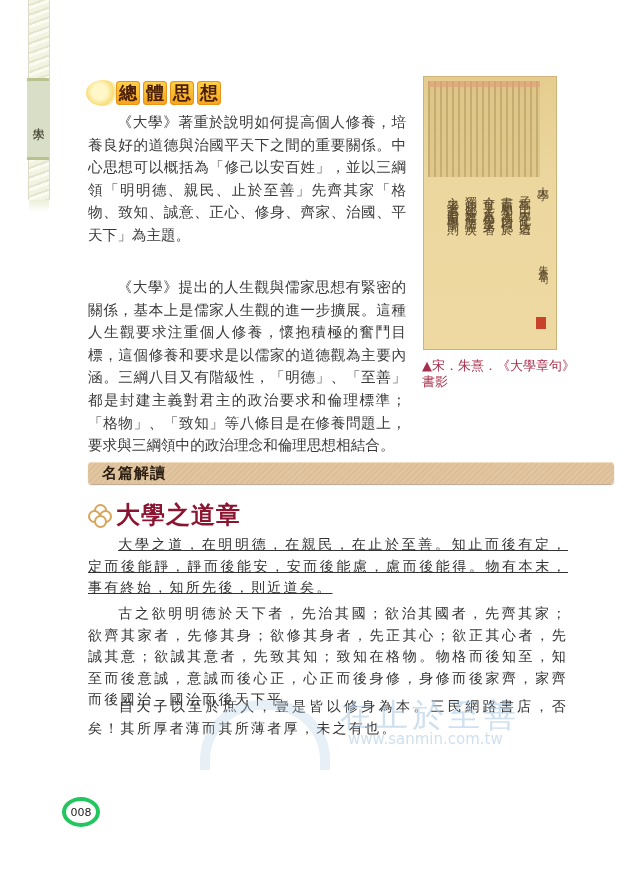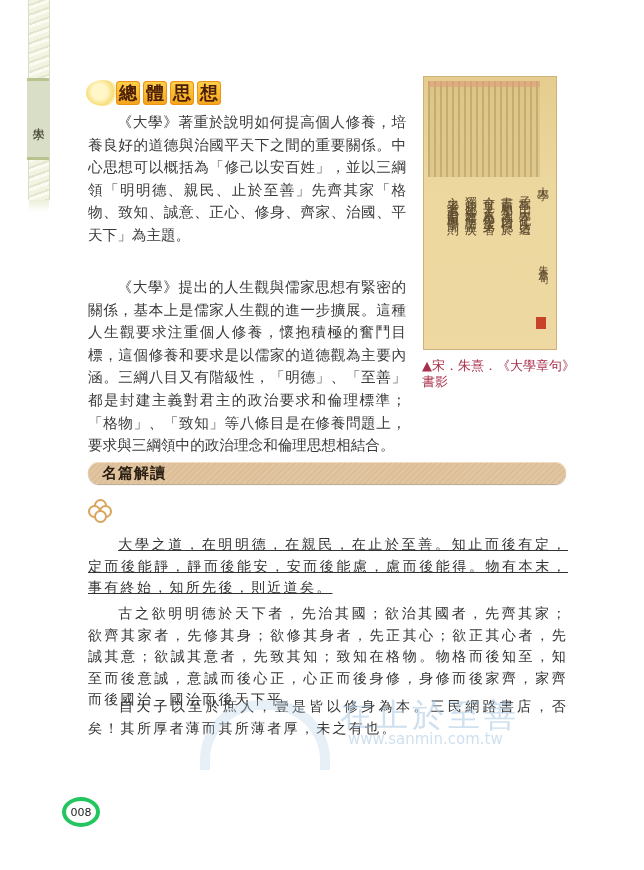--- a/index.html
+++ b/index.html
@@ -58,21 +58,21 @@
     }
     .fig-seal { position: absolute; left: 112px; top: 240px; width: 10px; height: 12px; background: #c9432a; }
     .fig-caption {
       position: absolute; left: 422px; top: 358px; width: 160px; font-size: 13px; line-height: 16px;
       font-family: "DejaVu Sans", "Liberation Sans", sans-serif; color: #a8304c;
     }
     .fig-caption .tri { color: #a8304c; }
     .banner {
       position: absolute; left: 88px; top: 462px; width: 478px; height: 22px;
       background: repeating-linear-gradient(135deg, #e2c6a2 0 2px, #dcbf98 2px 4px);
-      border-radius: 11px; box-shadow: 0 1px 1px #b8a58c, inset 0 1px 0 #f0dcc0;
+      border-radius: 4px; box-shadow: 0 1px 1px #b8a58c, inset 0 1px 0 #f0dcc0; padding-left: 48px;
     }
     .banner span {
       position: absolute; left: 14px; top: 2px; font-size: 15px; font-weight: bold;
       font-family: "DejaVu Sans", "Liberation Sans", sans-serif; color: #2a1e12; letter-spacing: 1px;
     }
     .chapter {
       position: absolute; left: 88px; top: 499px; display: flex; align-items: center;
     }
     .knot {
       width: 22px; height: 22px; position: relative; margin-right: 6px;
@@ -145,20 +145,21 @@
   <span>名篇解讀</span>
 </div>
 
 <div class="chapter">
   <div class="knot">
     <i style="left:6px; top:0;"></i>
       <i style="left:0; top:6px;"></i>
       <i style="left:11px; top:6px;"></i>
       <i style="left:6px; top:11px;"></i>
   </div>
+  <span class="chapter-title">大學之道章</span>
 </div>
 
 <p class="classic" style="top:534px;text-decoration:underline;"><span class="indent"></span><span>大學之道，在明明德，在親民，在止於至善。知止而後有定，定而後能靜，靜而後能安，安而後能慮，慮而後能得。物有本末，事有終始，知所先後，則近道矣。</span></p>
 <p class="classic" style="top:584px;margin-top:19px;"><span class="indent"></span><span>古之欲明明德於天下者，先治其國；欲治其國者，先齊其家；欲齊其家者，先修其身；欲修其身者，先正其心；欲正其心者，先誠其意；欲誠其意者，先致其知；致知在格物。物格而後知至，知至而後意誠，意誠而後心正，心正而後身修，身修而後家齊，家齊而後國治，國治而後天下平。</span></p>
 <p class="classic" style="top:696px;"><span class="indent"></span><span>自天子以至於庶人，壹是皆以修身為本。三民網路書店，否矣！其所厚者薄而其所薄者厚，未之有也。</span></p>
 
 <div class="watermark">
   <div class="wm-arc"></div>
   <div class="wm-name">在止於至善</div>
   <div class="wm-url">www.sanmin.com.tw</div>

